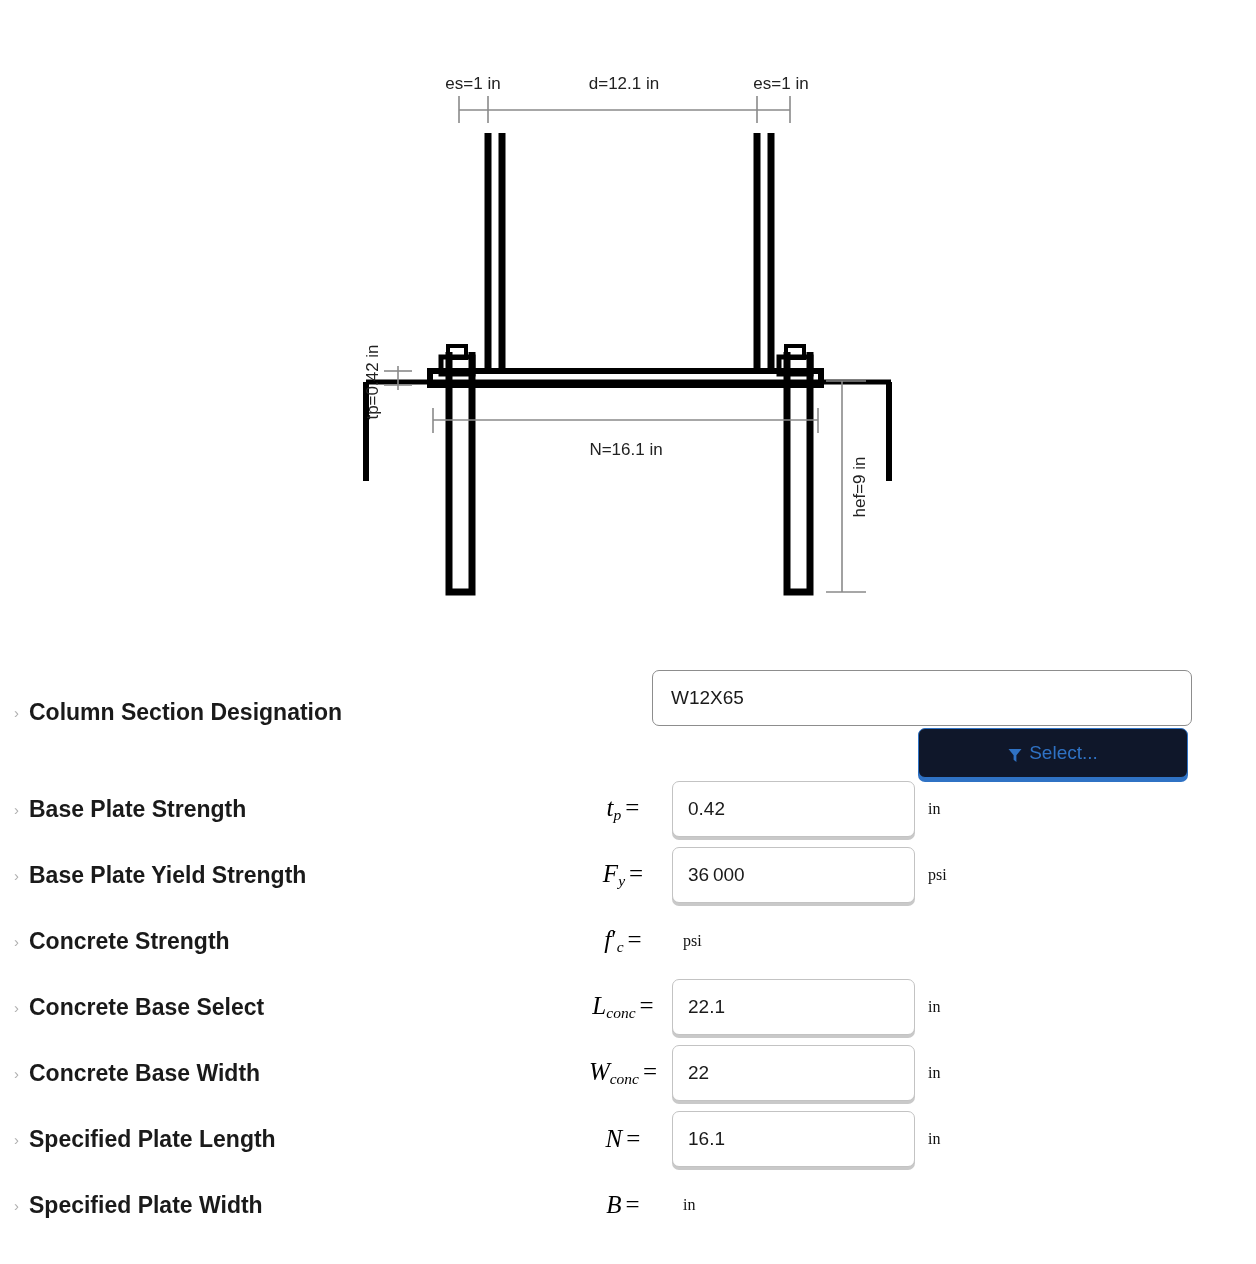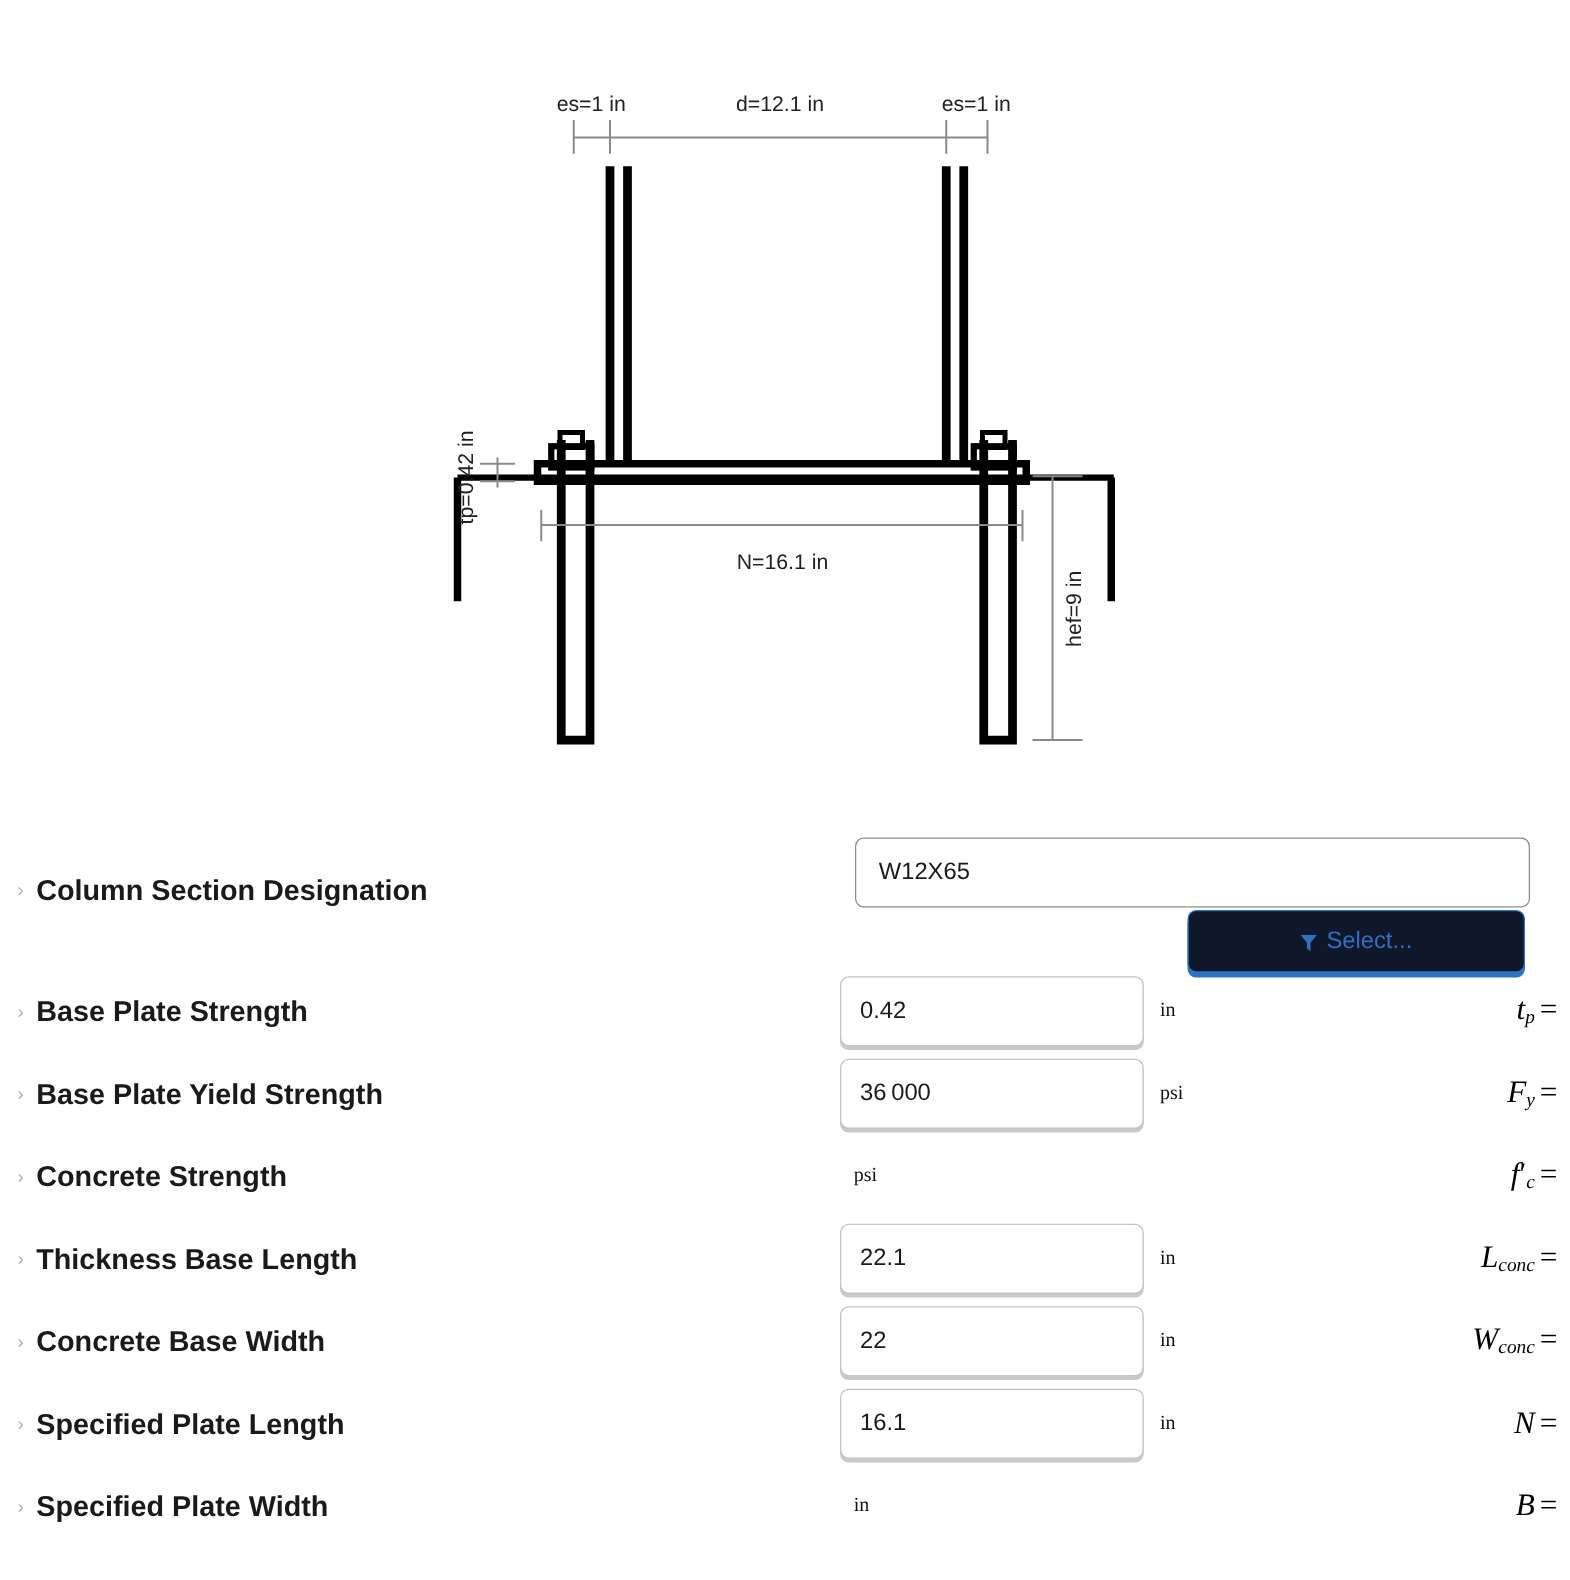--- a/index.html
+++ b/index.html
@@ -69,21 +69,21 @@
     color: #1a1a1a;
     white-space: nowrap;
     font-weight: bold;
   }
 
   .row-sym {
     position: absolute;
     right: 0;
     top: 50%;
     transform: translateY(-50%);
-    text-align: right;
+    text-align: center;
     width: 100%;
     font-family: "Liberation Serif", serif;
     font-style: italic;
     font-size: 25px;
     color: #000;
     white-space: nowrap;
     padding-right: 10px;
     box-sizing: border-box;
   }
   .row-sym sub {
@@ -132,21 +132,21 @@
   #row-section {
     height: 128px;
     align-items: flex-start;
   }
   #row-section .row-label-cell {
     height: 128px;
     align-items: center;
   }
   .section-stack {
     position: absolute;
-    left: 684px;
+    left: 652px;
     top: 22px;
     width: 536px;
   }
   .section-input {
     width: 540px;
     height: 56px;
     box-sizing: border-box;
     border: 1px solid #8d8d8d;
     border-radius: 7px;
     background: #fff;
@@ -314,21 +314,21 @@
       <span class="chev">›</span>
       <span class="row-label">Concrete Strength</span>
       <span class="row-sym"><span>f</span><span class="prime">′</span><sub>c</sub><span class="eq">=</span></span>
     </div>
     <span class="unit">psi</span>
   </div>
 
   <div class="form-row">
     <div class="row-label-cell">
       <span class="chev">›</span>
-      <span class="row-label">Thickness Base Length</span>
+      <span class="row-label">Concrete Base Select</span>
       <span class="row-sym"><span>L</span><sub>conc</sub><span class="eq">=</span></span>
     </div>
     <div class="field-cell">
       <input class="txt-input" type="text" value="22.1" style="">
     </div>
     <span class="unit">in</span>
   </div>
 
   <div class="form-row">
     <div class="row-label-cell">

